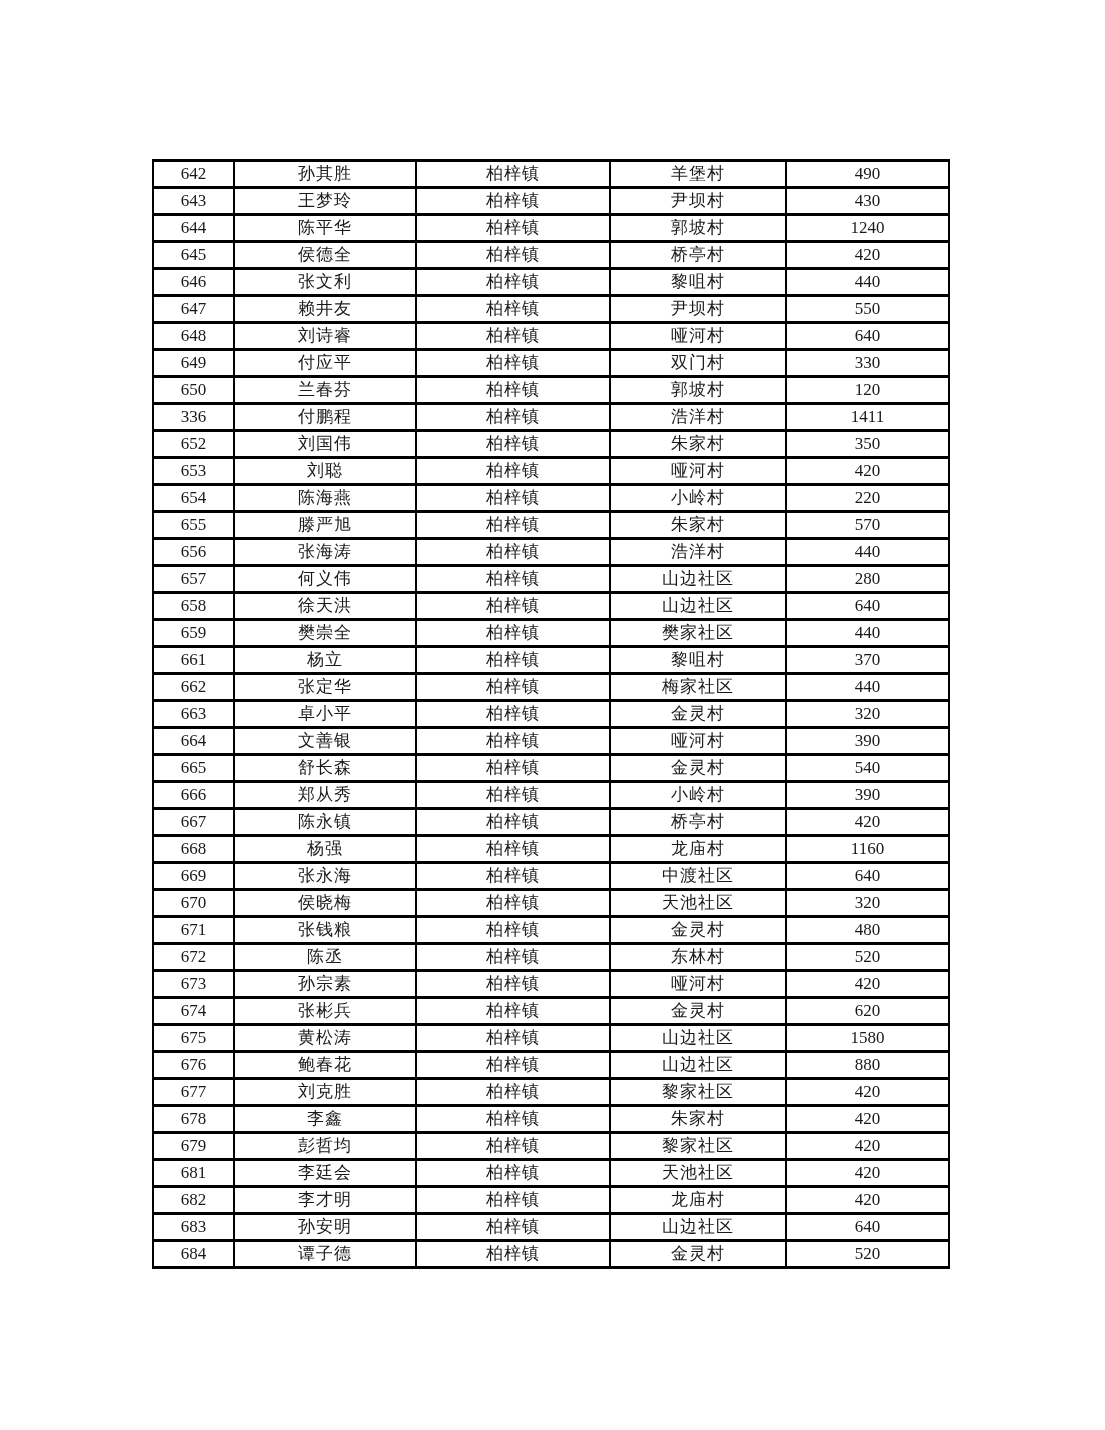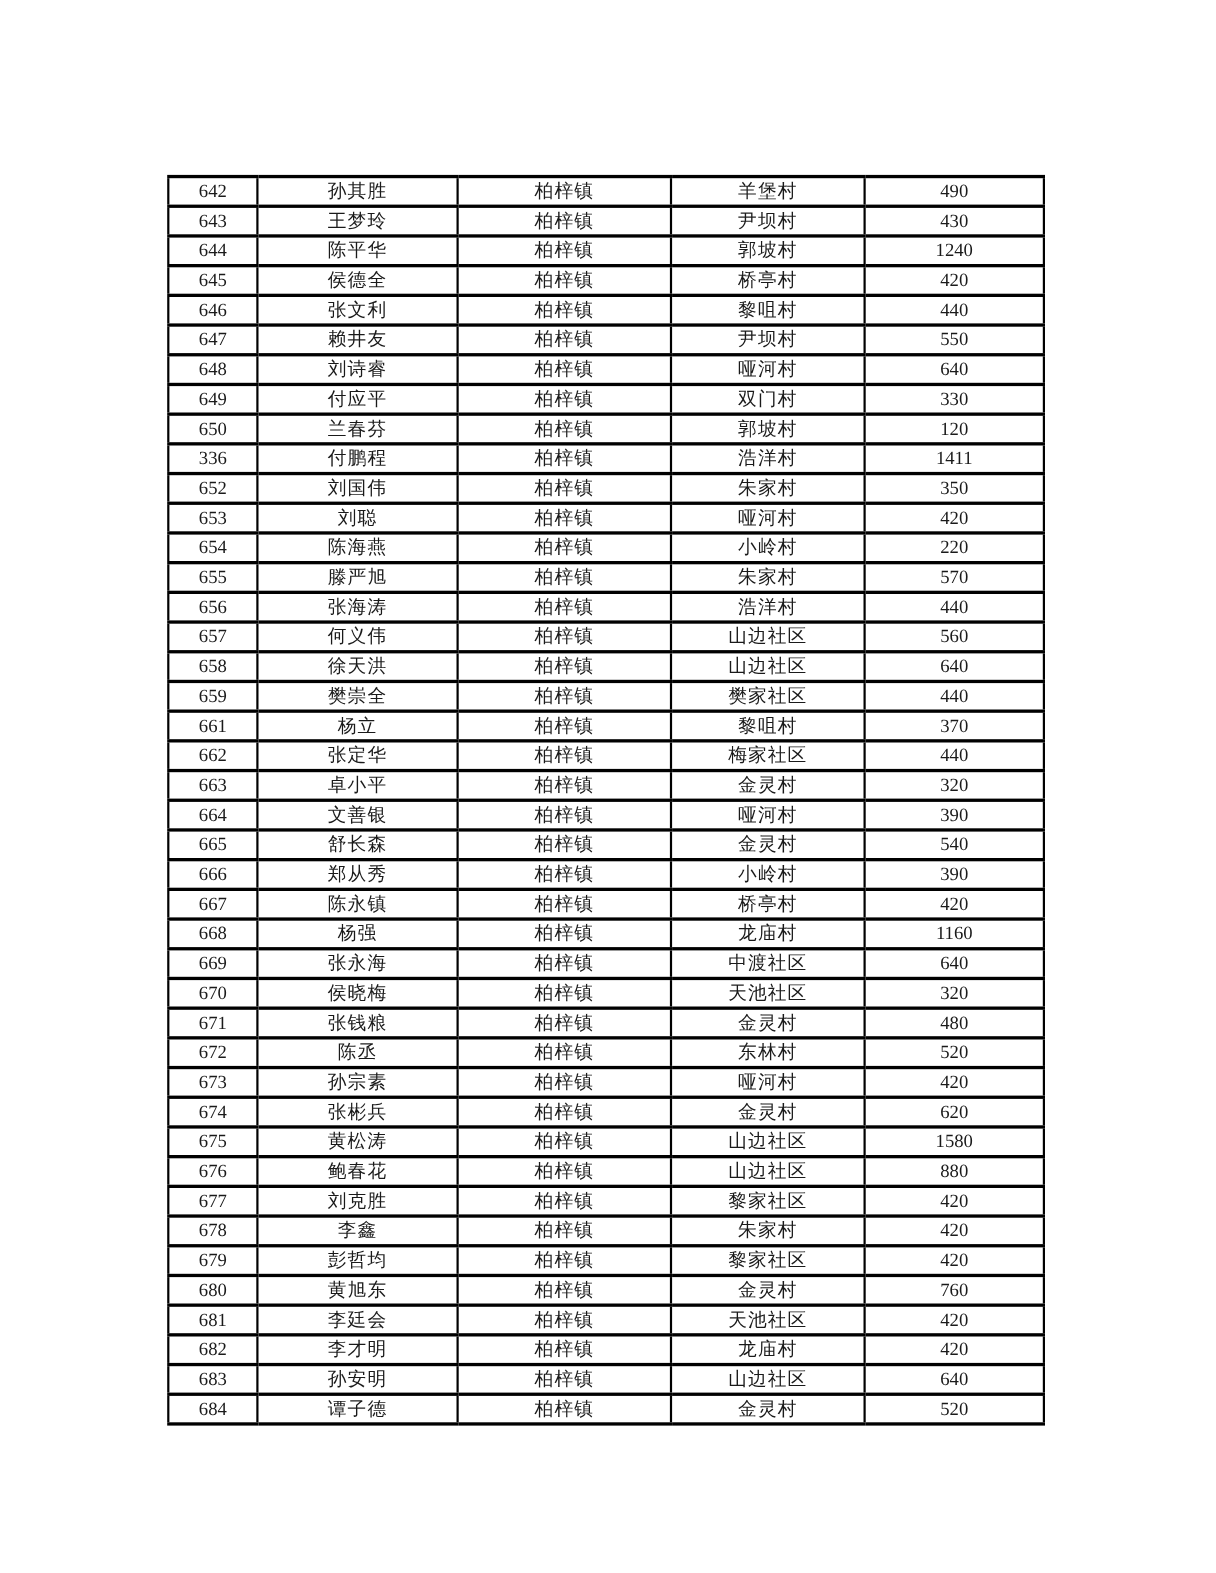--- a/index.html
+++ b/index.html
@@ -168,21 +168,21 @@
         <td class="cjk">张海涛</td>
         <td class="cjk">柏梓镇</td>
         <td class="cjk">浩洋村</td>
         <td class="num">440</td>
       </tr>
         <tr>
         <td class="num">657</td>
         <td class="cjk">何义伟</td>
         <td class="cjk">柏梓镇</td>
         <td class="cjk">山边社区</td>
-        <td class="num">560</td>
+        <td class="num">280</td>
       </tr>
         <tr>
         <td class="num">658</td>
         <td class="cjk">徐天洪</td>
         <td class="cjk">柏梓镇</td>
         <td class="cjk">山边社区</td>
         <td class="num">640</td>
       </tr>
         <tr>
         <td class="num">659</td>
@@ -316,27 +316,20 @@
         <td class="cjk">柏梓镇</td>
         <td class="cjk">朱家村</td>
         <td class="num">420</td>
       </tr>
         <tr>
         <td class="num">679</td>
         <td class="cjk">彭哲均</td>
         <td class="cjk">柏梓镇</td>
         <td class="cjk">黎家社区</td>
         <td class="num">420</td>
-      </tr>
-        <tr>
-        <td class="num">680</td>
-        <td class="cjk">黄旭东</td>
-        <td class="cjk">柏梓镇</td>
-        <td class="cjk">金灵村</td>
-        <td class="num">760</td>
       </tr>
         <tr>
         <td class="num">681</td>
         <td class="cjk">李廷会</td>
         <td class="cjk">柏梓镇</td>
         <td class="cjk">天池社区</td>
         <td class="num">420</td>
       </tr>
         <tr>
         <td class="num">682</td>

